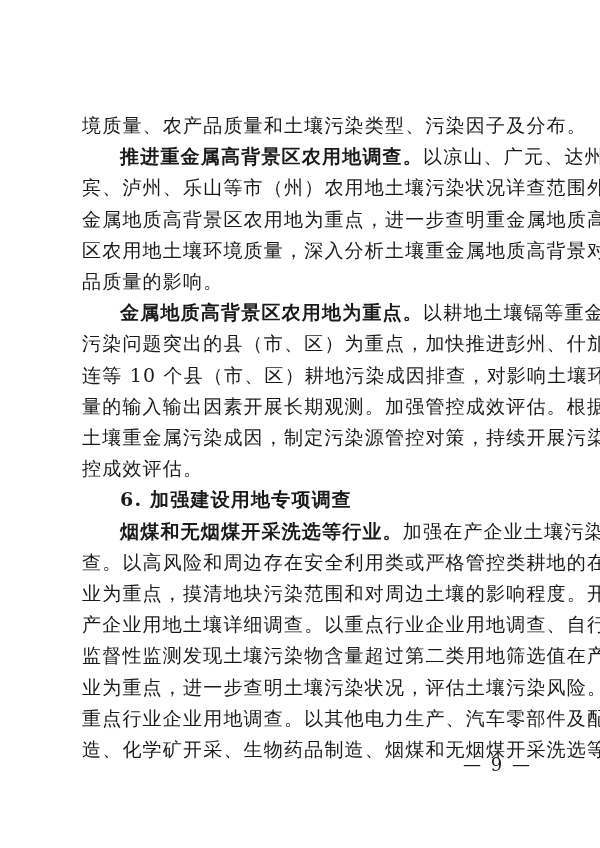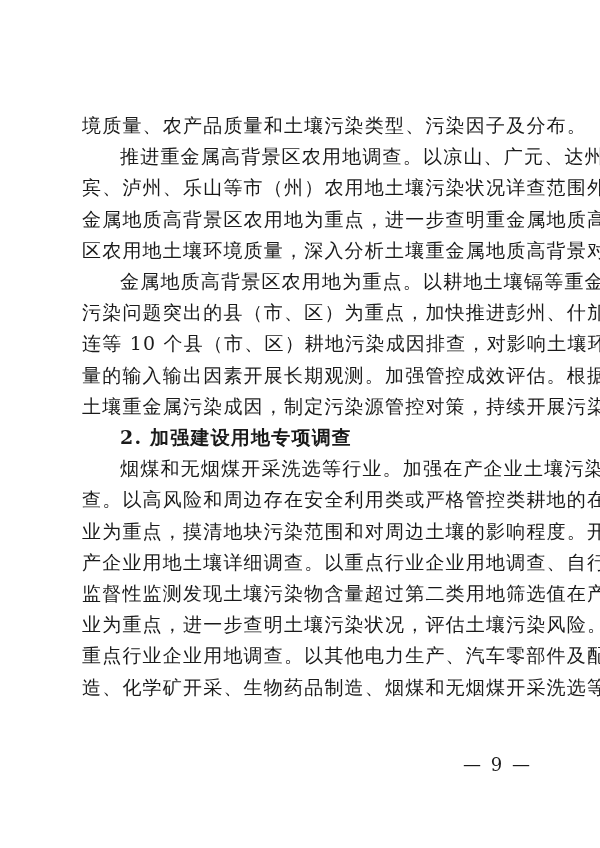--- a/index.html
+++ b/index.html
@@ -13,21 +13,21 @@
     font-family: "DejaVu Serif", "Liberation Serif", serif;
     font-size: 19px;
     line-height: 31.2px;
     color: #1a1a1a;
     text-align: justify;
     text-justify: inter-character;
     letter-spacing: 1.2px;
   }
   .para { margin: 0; text-indent: 2em; }
   .para.cont { text-indent: 0; }
-  .lead { font-weight: normal; }
+  .lead { font-weight: bold; }
   .heading { margin: 0; text-indent: 2em; font-weight: bold; }
   .line { display: block; text-align-last: justify; white-space: nowrap; }
   .line.last { text-align-last: left; }
   .pagenum {
     position: absolute; left: 463px; top: 754px;
     font-family: "DejaVu Serif", "Liberation Serif", serif;
     font-size: 18px; color: #1a1a1a; letter-spacing: 2px;
   }
 </style>
 </head>
@@ -38,31 +38,33 @@
 
     <p class="para cont">
       <span class="line last">境质量、农产品质量和土壤污染类型、污染因子及分布。</span>
     </p>
 
     <p class="para" style="text-indent:0;">
       <span class="line" style="padding-left:2em;"><span class="lead">推进重金属高背景区农用地调查。</span><span>以凉山、广元、达州、宜</span></span>
       <span class="line">宾、泸州、乐山等市（州）农用地土壤污染状况详查范围外的重</span>
       <span class="line">金属地质高背景区农用地为重点，进一步查明重金属地质高背景</span>
       <span class="line">区农用地土壤环境质量，深入分析土壤重金属地质高背景对农产</span>
+      <span class="line last">品质量的影响。</span>
     </p>
 
     <p class="para" style="text-indent:0;">
       <span class="line" style="padding-left:2em;"><span class="lead">金属地质高背景区农用地为重点。</span><span>以耕地土壤镉等重金属</span></span>
       <span class="line">污染问题突出的县（市、区）为重点，加快推进彭州、什邡、筠</span>
       <span class="line">连等 10 个县（市、区）耕地污染成因排查，对影响土壤环境质</span>
       <span class="line">量的输入输出因素开展长期观测。加强管控成效评估。根据耕地</span>
       <span class="line">土壤重金属污染成因，制定污染源管控对策，持续开展污染源管</span>
+      <span class="line last">控成效评估。</span>
     </p>
 
-    <p class="heading">2.  加强建设用地专项调查</p>
+    <p class="heading">6.  加强建设用地专项调查</p>
 
     <p class="para" style="text-indent:0;">
       <span class="line" style="padding-left:2em;"><span class="lead">烟煤和无烟煤开采洗选等行业。</span><span>加强在产企业土壤污染风险排</span></span>
       <span class="line">查。以高风险和周边存在安全利用类或严格管控类耕地的在产企</span>
       <span class="line">业为重点，摸清地块污染范围和对周边土壤的影响程度。开展在</span>
       <span class="line">产企业用地土壤详细调查。以重点行业企业用地调查、自行监测、</span>
       <span class="line">监督性监测发现土壤污染物含量超过第二类用地筛选值在产企</span>
       <span class="line">业为重点，进一步查明土壤污染状况，评估土壤污染风险。拓展</span>
       <span class="line">重点行业企业用地调查。以其他电力生产、汽车零部件及配件制</span>
       <span class="line">造、化学矿开采、生物药品制造、烟煤和无烟煤开采洗选等行业</span>

